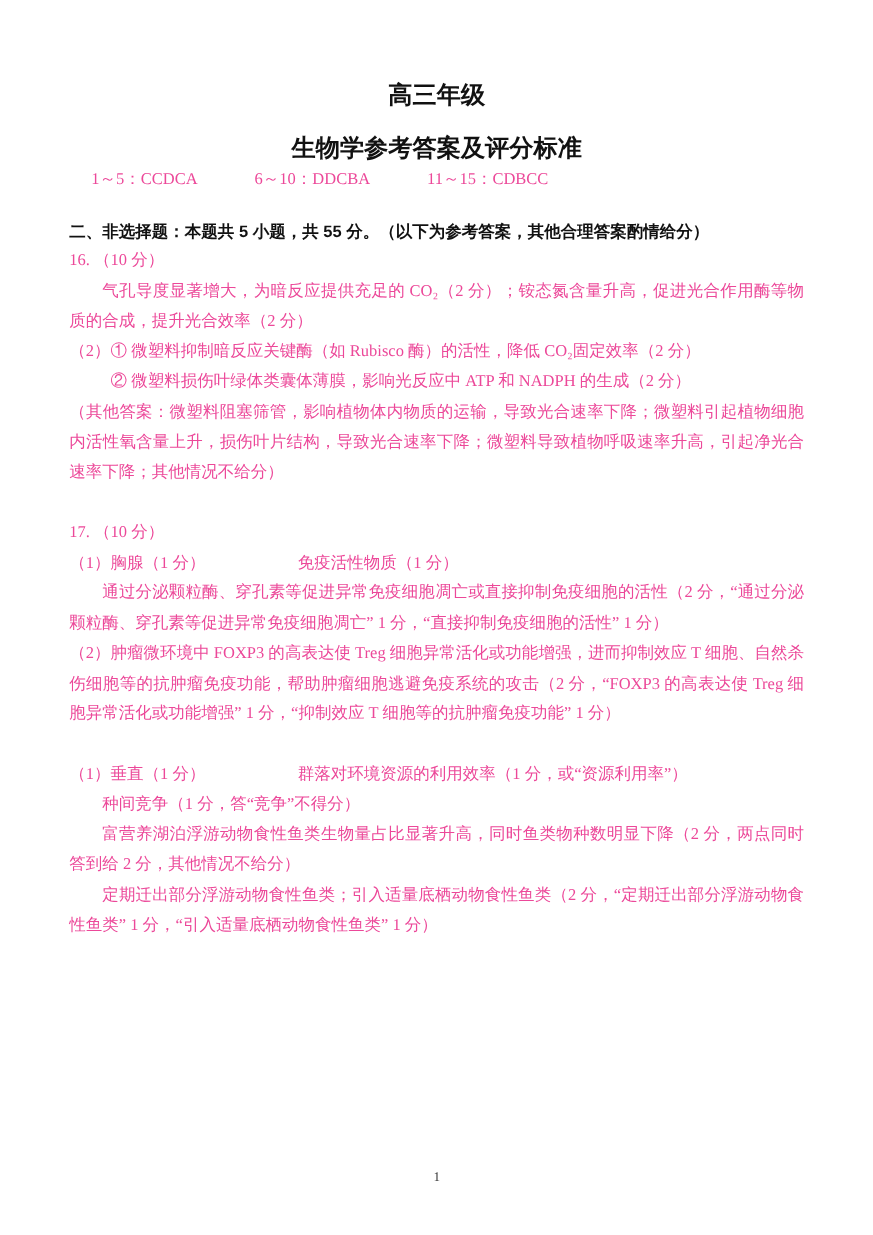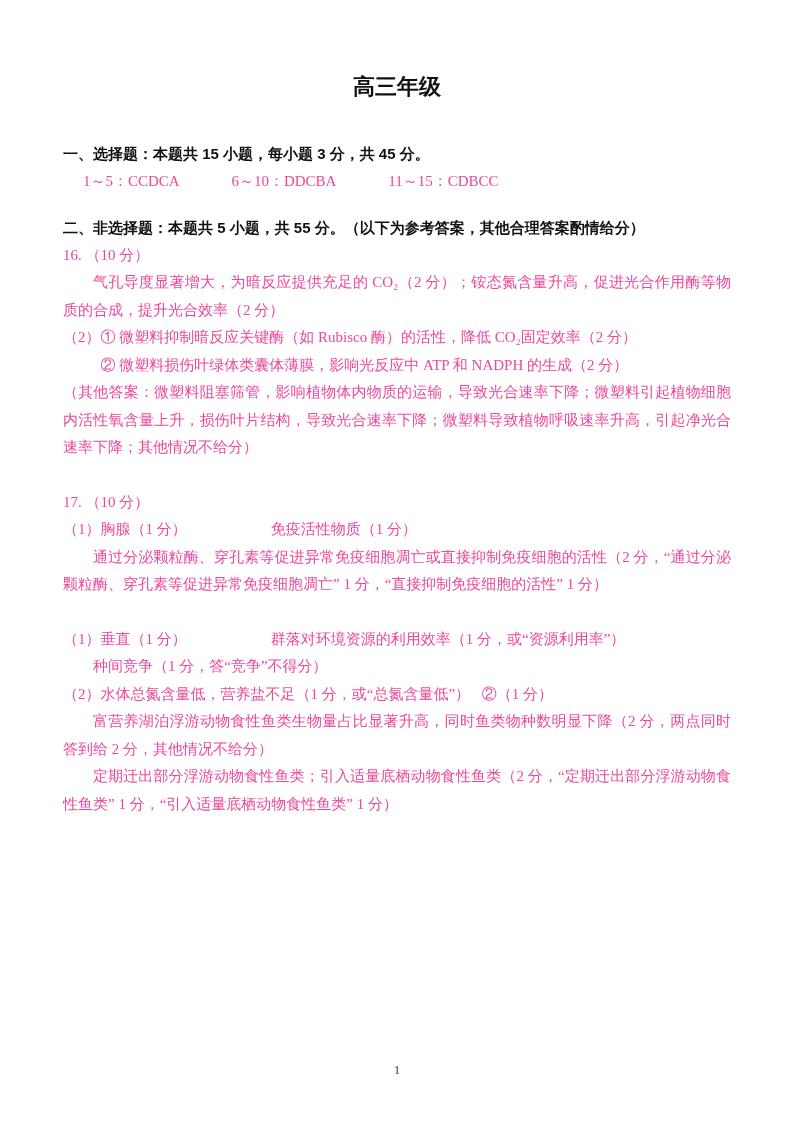--- a/index.html
+++ b/index.html
@@ -60,22 +60,22 @@
     color:#333;
   }
 </style>
 </head>
 <body>
 
 <div class="page">
   <div class="content">
 
     <h1 class="doc-title grade">高三年级</h1>
+    <h2 class="doc-title">生物学参考答案及评分标准</h2>
 
-    <div class="sec-heading first">一、选择题：本题共 15 小题，每小题 3 分，共 45 分。</div>
     <div class="line answers-row">
       <span class="ans">1～5：CCDCA</span>
       <span class="ans">6～10：DDCBA</span>
       <span class="ans">11～15：CDBCC</span>
     </div>
 
     <div class="sec-heading second">二、非选择题：本题共 5 小题，共 55 分。（以下为参考答案，其他合理答案酌情给分）</div>
 
     <div>
       <div class="line">16. （10 分）</div>
@@ -85,32 +85,29 @@
       <div class="line">（其他答案：微塑料阻塞筛管，影响植物体内物质的运输，导致光合速率下降；微塑料引起植物细胞内活性氧含量上升，损伤叶片结构，导致光合速率下降；微塑料导致植物呼吸速率升高，引起净光合速率下降；其他情况不给分）</div>
     </div>
 
     <div class="question">
       <div class="line">17. （10 分）</div>
       <div class="line twocol">
         <span class="c1 w204">（1）胸腺（1 分）</span>
         <span>免疫活性物质（1 分）</span>
       </div>
       <div class="line indent">通过分泌颗粒酶、穿孔素等促进异常免疫细胞凋亡或直接抑制免疫细胞的活性（2 分，“通过分泌颗粒酶、穿孔素等促进异常免疫细胞凋亡” 1 分，“直接抑制免疫细胞的活性” 1 分）</div>
+      <div class="line">（2）肿瘤微环境中 FOXP3 的高表达使 Treg 细胞异常活化或功能增强，进而抑制效应 T 细胞、自然杀伤细胞等的抗肿瘤免疫功能，帮助肿瘤细胞逃避免疫系统的攻击（2 分，“FOXP3 的高表达使 Treg 细胞异常活化或功能增强” 1 分，“抑制效应 T 细胞等的抗肿瘤免疫功能” 1 分）</div>
     </div>
 
     <div class="question">
       <div class="line twocol">
         <span class="c1 w204">（1）垂直（1 分）</span>
         <span>群落对环境资源的利用效率（1 分，或“资源利用率”）</span>
       </div>
       <div class="line indent">种间竞争（1 分，答“竞争”不得分）</div>
-      <div class="line twocol">
-        <span class="c1 w415">（2）水体总氮含量低，营养盐不足（1 分，或“总氮含量低”）</span>
-        <span>②（1 分）</span>
-      </div>
       <div class="line indent">富营养湖泊浮游动物食性鱼类生物量占比显著升高，同时鱼类物种数明显下降（2 分，两点同时答到给 2 分，其他情况不给分）</div>
       <div class="line indent">定期迁出部分浮游动物食性鱼类；引入适量底栖动物食性鱼类（2 分，“定期迁出部分浮游动物食性鱼类” 1 分，“引入适量底栖动物食性鱼类” 1 分）</div>
     </div>
 
   </div>
 
   <div class="page-number">1</div>
 </div>
 
 </body></html>

